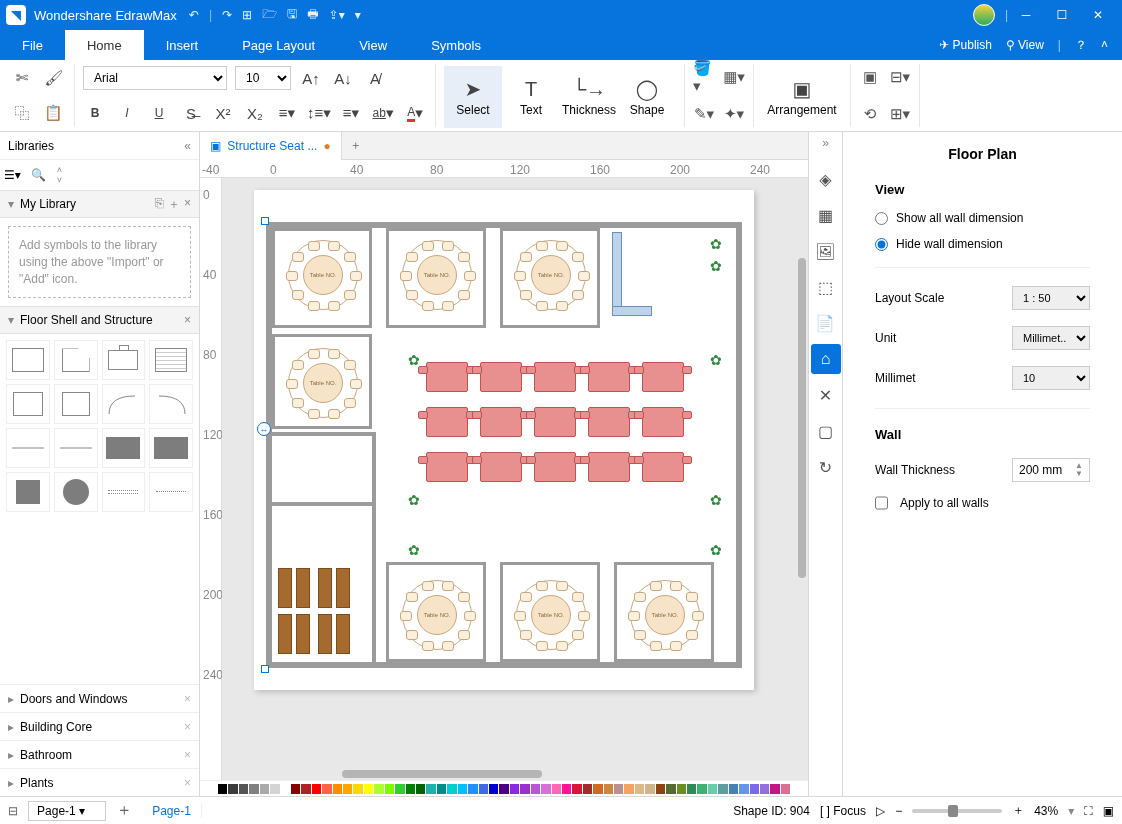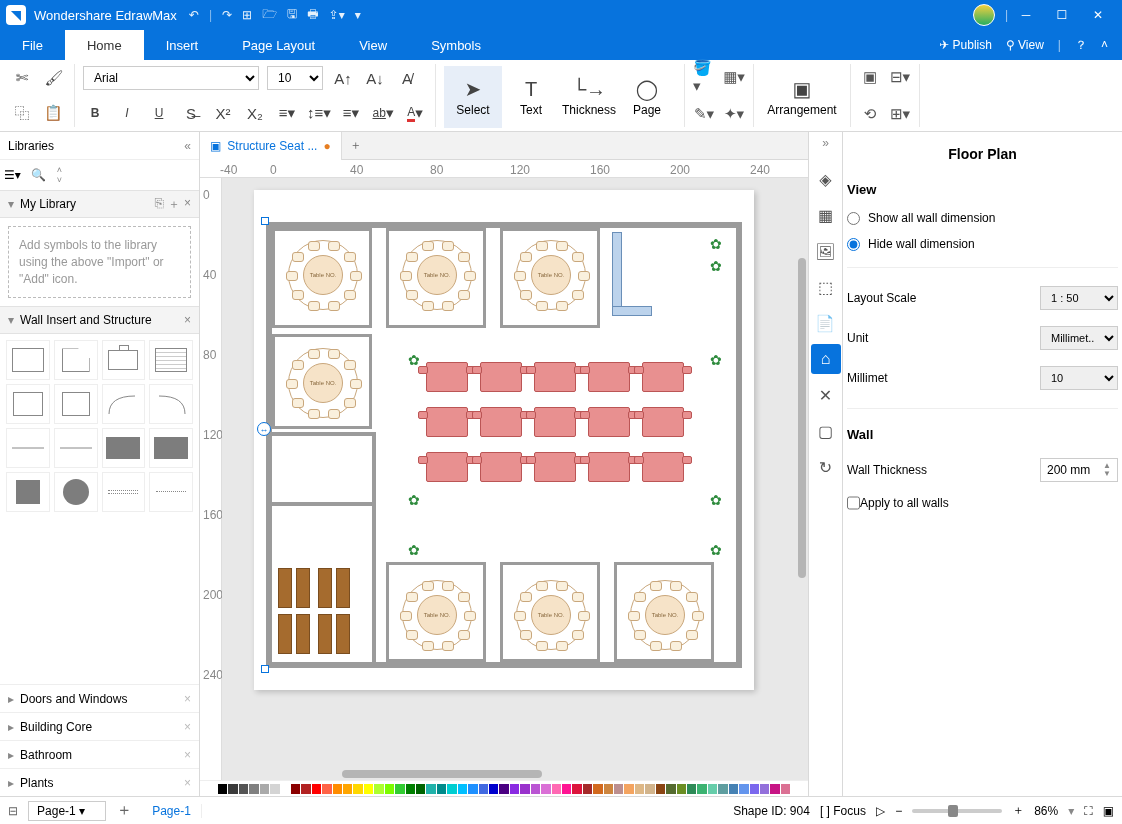--- a/index.html
+++ b/index.html
@@ -74,29 +74,29 @@
 .fp-bar{position:absolute;background:#bcd3ec;border:1px solid #6a8fb8}
 .fp-brown{position:absolute;background:#a56b2e;border:1px solid #7a4d1f}
 .colorstrip{height:16px;display:flex;padding:0 18px;gap:1px;align-items:center;background:#fff;border-top:1px solid #eee}
 .colorstrip div{width:10px;height:10px}
 
 .sidetools{width:34px;border-left:1px solid #d9d9d9;background:#fff;display:flex;flex-direction:column;align-items:center;padding-top:4px;gap:6px}
 .sidetools .expand{color:#888;height:22px;cursor:pointer}
 .sidetools .stbtn{width:30px;height:30px;display:flex;align-items:center;justify-content:center;color:#555;cursor:pointer;border-radius:3px;font-size:16px}
 .sidetools .stbtn.active{background:#0773dd;color:#fff}
 
-.rightpanel{width:280px;border-left:1px solid #d9d9d9;background:#fff;padding:8px 4px;overflow:auto}
+.rightpanel{width:280px;border-left:1px solid #d9d9d9;background:#fff;padding:8px 32px;overflow:auto}
 .rp-title{text-align:center;font-weight:600;font-size:14px;padding:6px 0 12px}
 .rp-label{font-weight:600;padding:8px 0;font-size:13px}
 .rp-radio{display:flex;align-items:center;gap:8px;padding:6px 0;cursor:pointer}
 .rp-radio input{accent-color:#0773dd}
 .rp-row{display:flex;align-items:center;justify-content:space-between;padding:8px 0}
 .rp-row select,.rp-row .spin{width:78px;height:24px;border:1px solid #ccc;padding:0 6px;font-size:11px}
 .rp-hr{border:0;border-top:1px solid #eee;margin:10px 0}
-.rp-check{display:flex;gap:0;padding:6px 0}
+.rp-check{display:flex;gap:12px;padding:6px 0}
 
 .statusbar{height:28px;border-top:1px solid #d9d9d9;display:flex;align-items:center;padding:0 8px;gap:10px;background:#fff}
 .statusbar .pagesel{border:1px solid #ccc;padding:2px 20px 2px 8px;cursor:pointer}
 .statusbar .page-tab{color:#0773dd;padding:0 10px;border-right:1px solid #eee}
 .statusbar .right{margin-left:auto;display:flex;align-items:center;gap:10px}
 .statusbar .slider{width:90px;height:4px;background:#ccc;border-radius:2px;position:relative}
 .statusbar .slider .thumb{position:absolute;left:40%;top:-4px;width:10px;height:12px;background:#888;border-radius:2px}
 svg{display:block}
 </style>
 </head>
@@ -146,21 +146,21 @@
       <div class="iconbtn">✄</div>
       <div class="iconbtn">🖌</div>
     </div>
     <div class="row">
       <div class="iconbtn">⿻</div>
       <div class="iconbtn">📋</div>
     </div>
   </div>
   <div class="group">
     <div class="row">
-      <select class="combo" style="width:176px"><option>Arial</option></select>
+      <select class="combo" style="width:144px"><option>Arial</option></select>
       <select class="combo" style="width:56px"><option>10</option></select>
       <div class="iconbtn">A↑</div>
       <div class="iconbtn">A↓</div>
       <div class="iconbtn">A̸</div>
     </div>
     <div class="row">
       <div class="iconbtn">
           <b>B</b>
         </div>
       <div class="iconbtn">
@@ -187,21 +187,21 @@
     <div class="big">
         <div class="ico">T</div>
         <div>Text</div>
       </div>
     <div class="big">
         <div class="ico">└→</div>
         <div>Thickness</div>
       </div>
     <div class="big">
         <div class="ico">◯</div>
-        <div>Page</div>
+        <div>Shape</div>
       </div>
   </div>
   <div class="group">
     <div class="row">
       <div class="mini">🪣▾</div>
       <div class="mini">▦▾</div>
     </div>
     <div class="row">
       <div class="mini">✎▾</div>
       <div class="mini">✦▾</div>
@@ -245,21 +245,21 @@
         <span>My Library</span>
       <span class="tools">
           <span>⎘</span>
           <span>＋</span>
           <span>×</span>
         </span>
     </div>
     <div class="lp-hint">Add symbols to the library using the above "Import" or "Add" icon.</div>
     <div class="lp-section">
       <span class="caret">▾</span>
-        <span>Wall Insert and Structure</span>
+        <span>Floor Shell and Structure</span>
       <span class="tools">
           <span>×</span>
         </span>
     </div>
     <div class="lp-shapes">
       <div class="shape-cell">
           <div style="width:32px;height:24px;border:1px solid #888"></div>
         </div>
       <div class="shape-cell">
           <div style="width:28px;height:24px;border:1px solid #888;clip-path:polygon(0 0,60% 0,60% 40%,100% 40%,100% 100%,0 100%)"></div>
@@ -344,21 +344,21 @@
   <div class="center">
     <div class="doc-tabs">
       <div class="doc-tab">
         <span style="color:#0773dd">▣</span>
         <span>Structure Seat ...</span>
         <span class="dot">●</span>
       </div>
       <div class="add">＋</div>
     </div>
     <div class="ruler-h">
-      <span style="left:20px">-40</span>
+      <span style="left:2px">-40</span>
         <span style="left:70px">0</span>
         <span style="left:150px">40</span>
         <span style="left:230px">80</span>
         <span style="left:310px">120</span>
         <span style="left:390px">160</span>
         <span style="left:470px">200</span>
         <span style="left:550px">240</span>
     </div>
     <div class="canvas-wrap">
       <div class="ruler-v">
@@ -649,18 +649,18 @@
   <div class="page-tab">Page-1</div>
   <div class="right">
     <span>Shape ID: 904</span>
     <span>[ ] <span>Focus</span></span>
     <span>▷</span>
     <span>−</span>
     <div class="slider">
         <div class="thumb"></div>
       </div>
     <span>＋</span>
-    <span>86%</span>
+    <span>43%</span>
     <span style="color:#888">▾</span>
     <span>⛶</span>
     <span>▣</span>
   </div>
 </div>
 
 </body></html>

